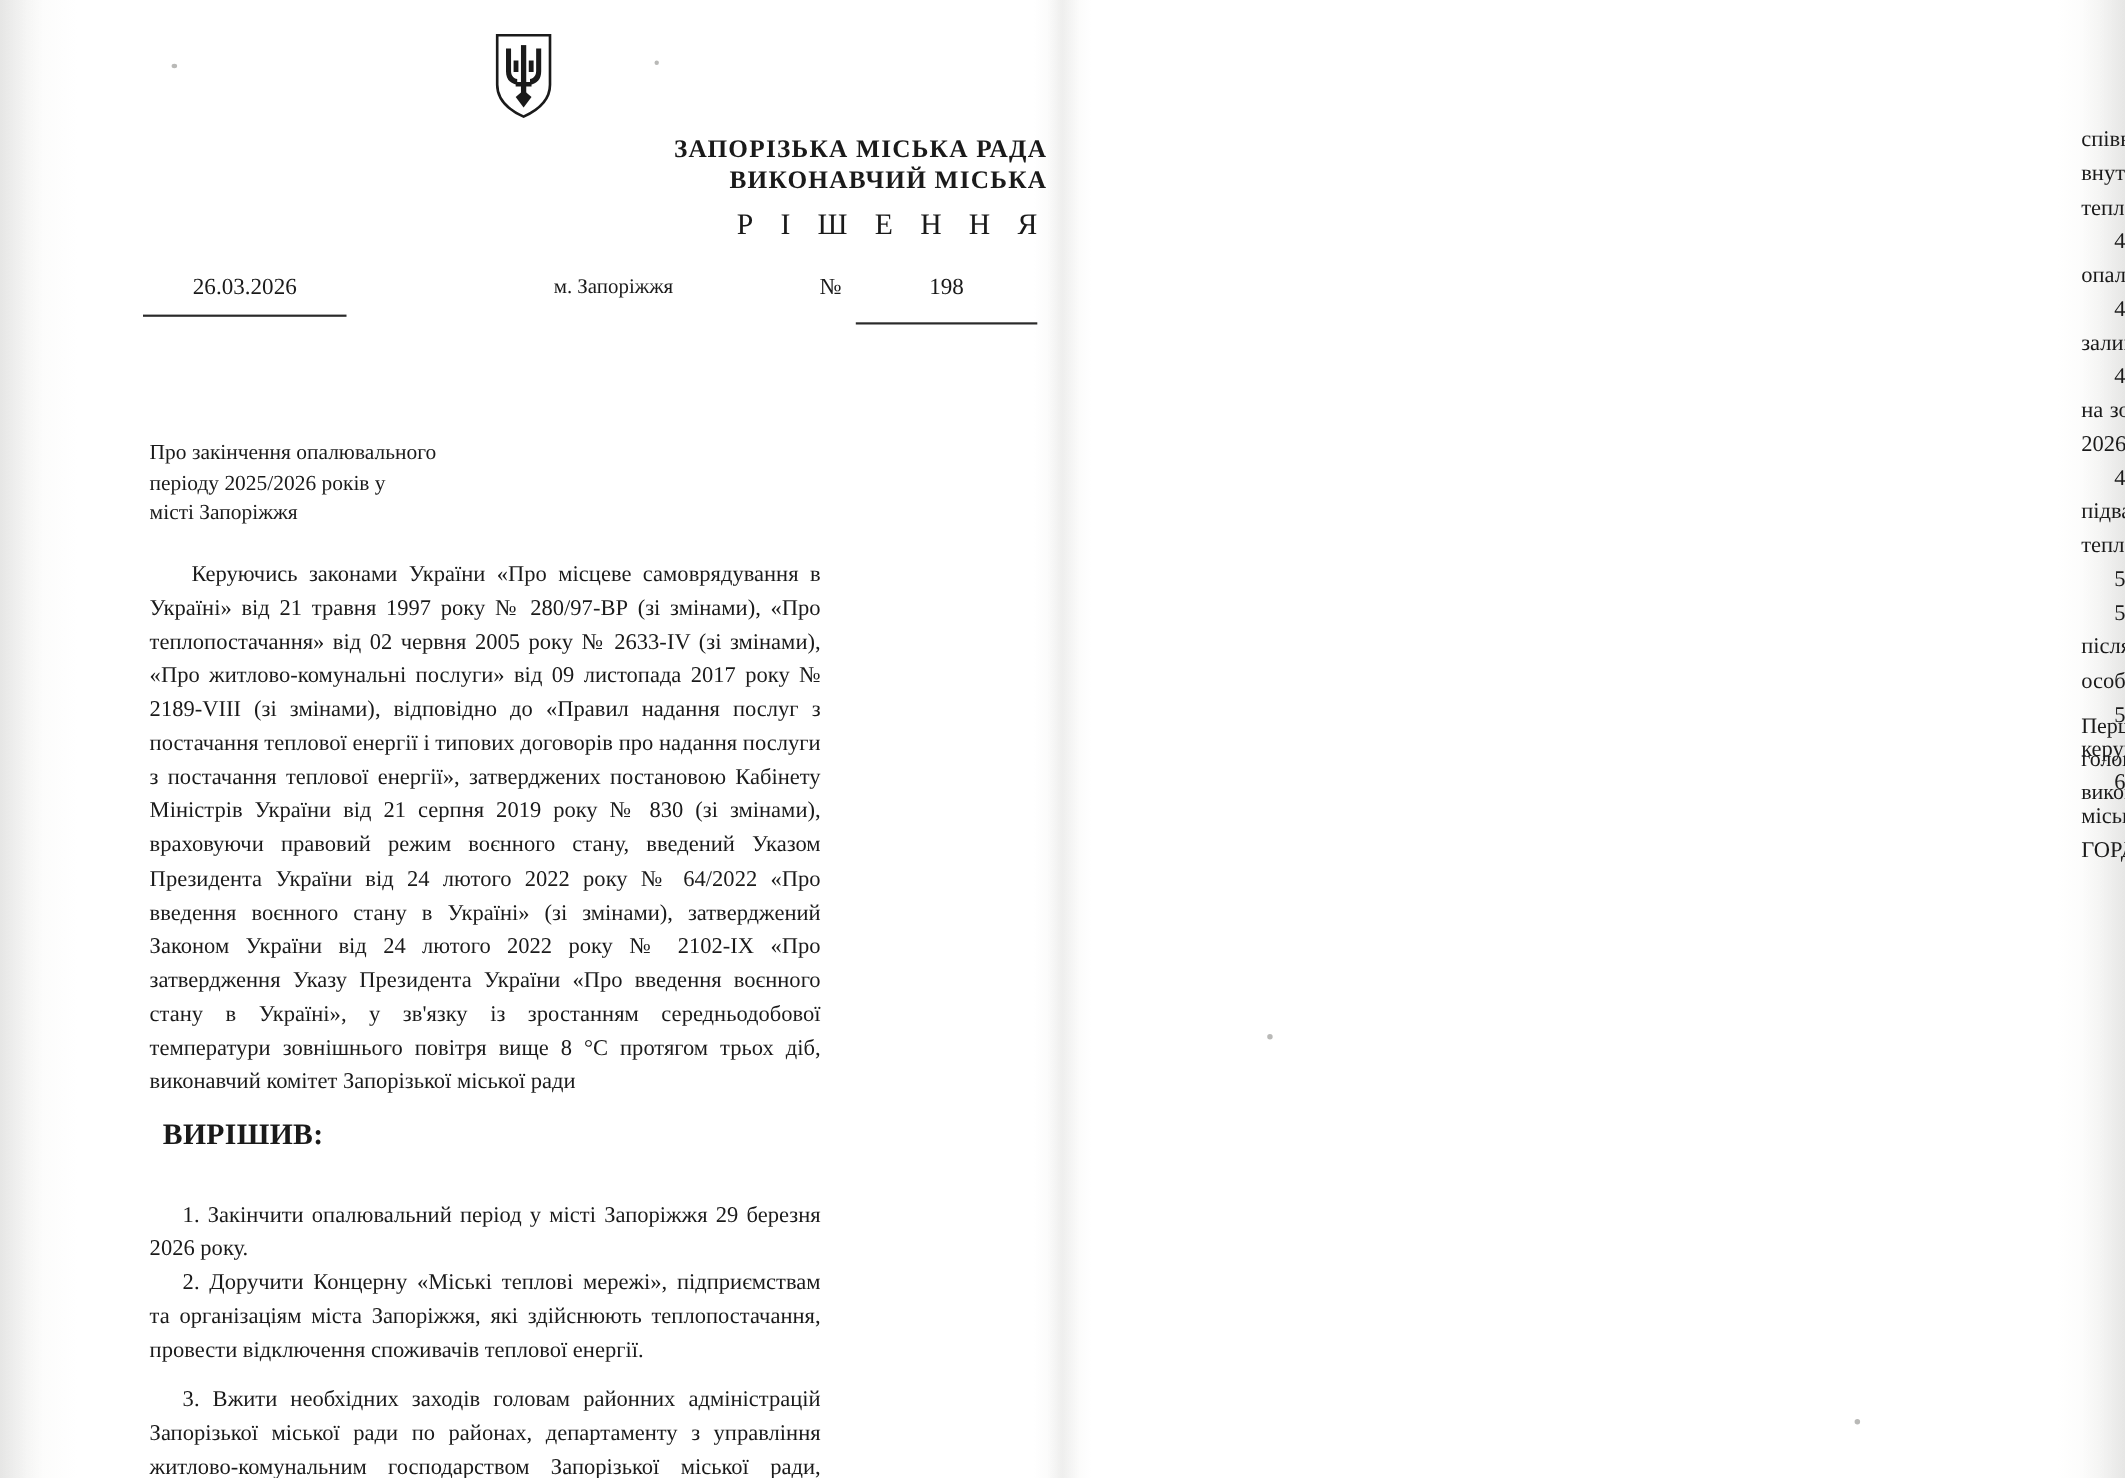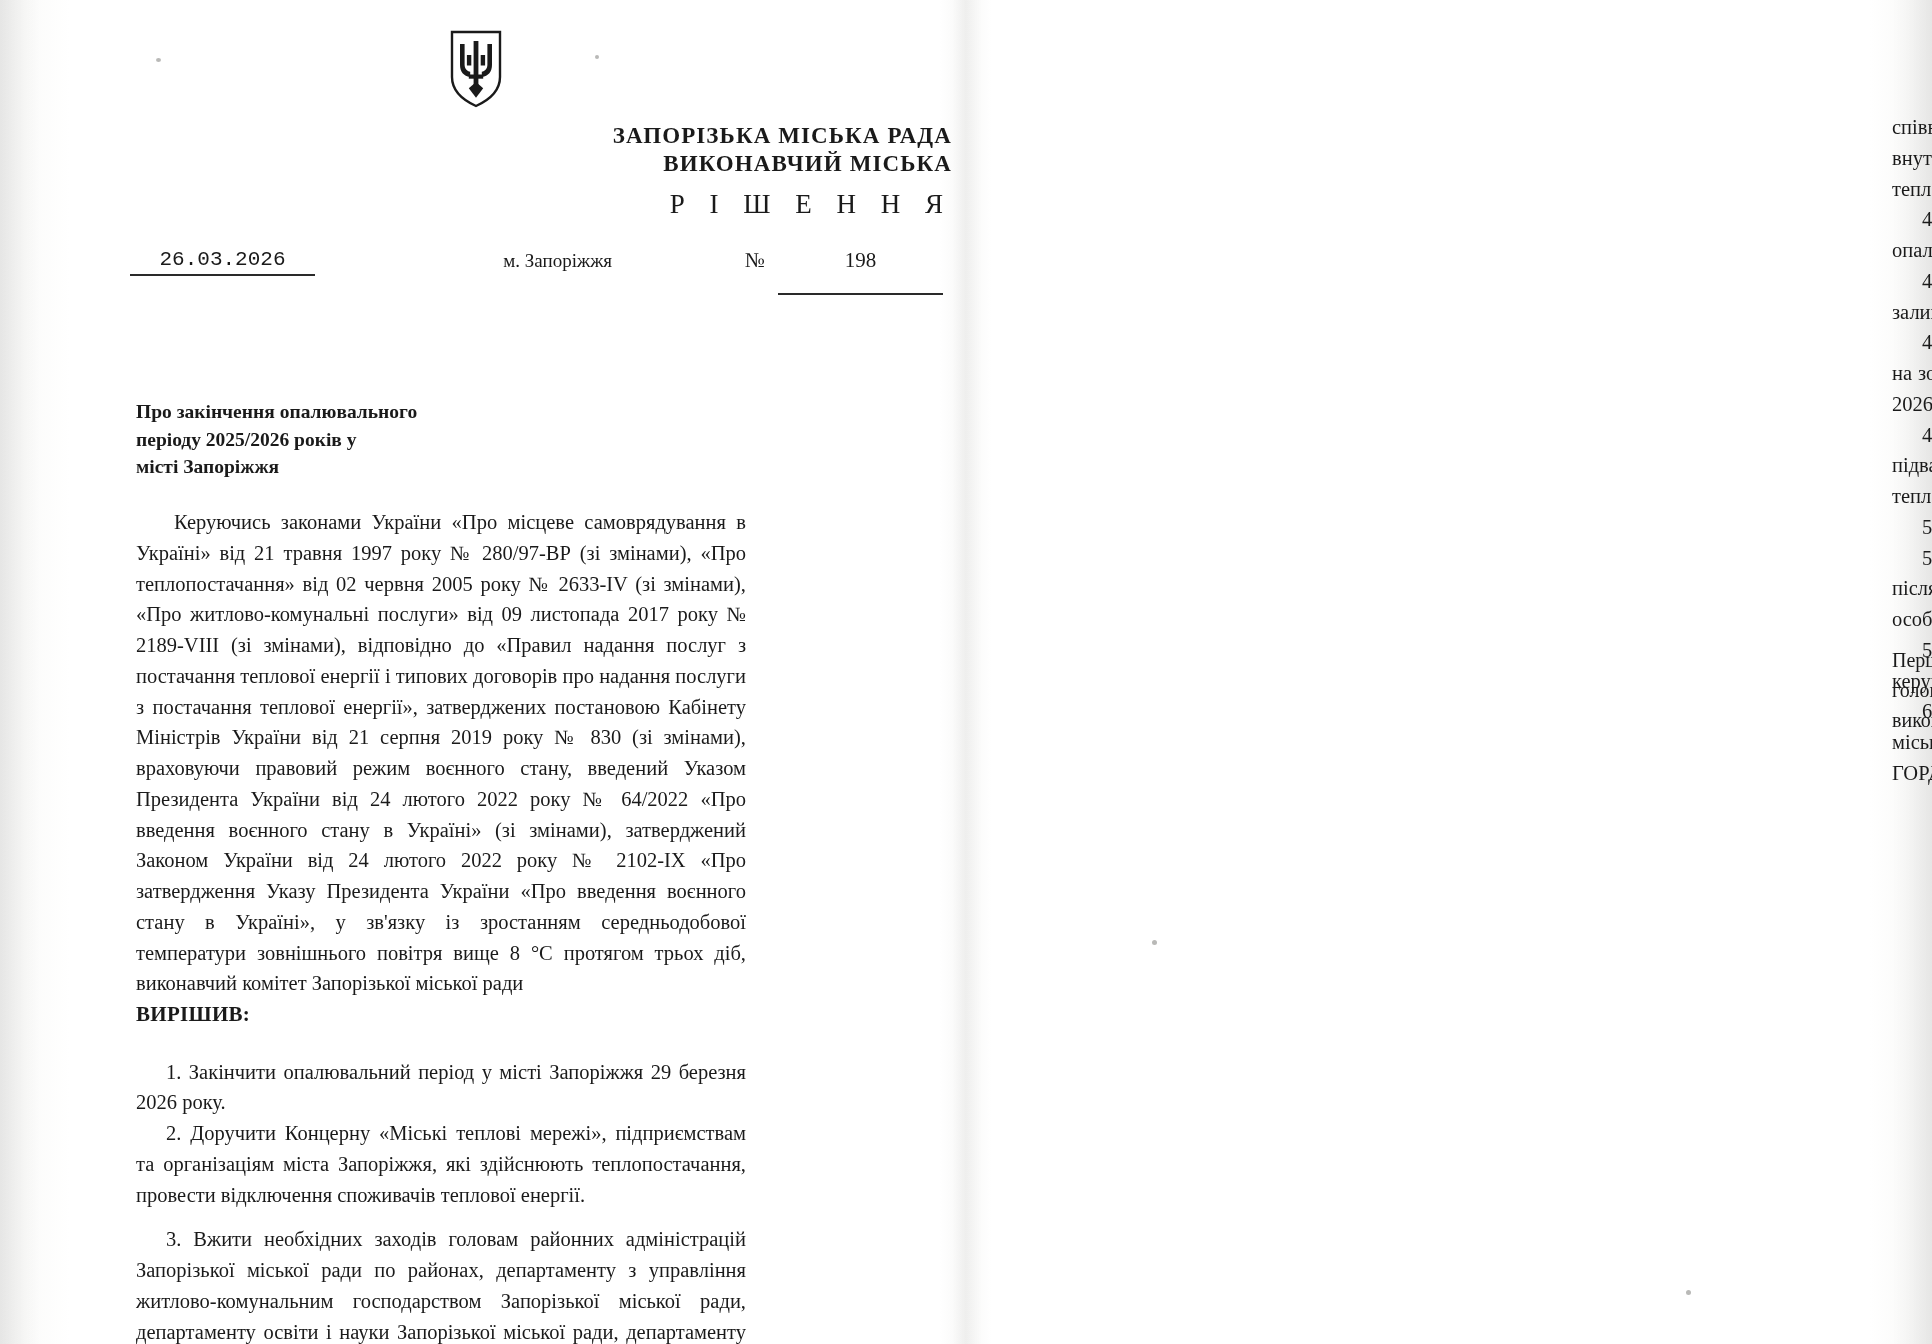--- a/index.html
+++ b/index.html
@@ -93,22 +93,21 @@
     height: 40px;
   }
   .meta-date {
     position: absolute;
     left: 0;
     top: 0;
     width: 185px;
     text-align: center;
     font-size: 21px;
     border-bottom: 2px solid #2a2a2a;
-    padding-bottom: 3px;
-    font-family: Liberation Mono, monospace;
+    padding-bottom: 13px;
   }
   .meta-city {
     position: absolute;
     left: 262px;
     top: 2px;
     width: 220px;
     text-align: right;
     font-size: 19px;
   }
   .meta-no-label {
@@ -127,21 +126,21 @@
     border-bottom: 2px solid #2a2a2a;
     padding-bottom: 20px;
   }
 
   
   .subject {
     position: absolute;
     left: 136px;
     top: 398px;
     width: 420px;
-    font-weight: bold;
+    font-weight: normal;
     font-size: 19.5px;
     line-height: 1.42;
   }
 
   
   .body-left {
     position: absolute;
     left: 136px;
     top: 507px;
     width: 610px;
@@ -167,23 +166,23 @@
     width: 610px;
   }
 
   p.para {
     margin: 0;
     text-indent: 38px;
   }
   p.para.tight { text-indent: 30px; }
   p.noindent { margin: 0; text-indent: 0; }
   .resolved {
-    margin: 0;
+    margin: 12px;
     font-weight: bold;
-    font-size: 21px;
+    font-size: 27px;
     letter-spacing: .3px;
   }
   .gap-sm { height: 14px; }
   .gap-md { height: 26px; }
 
   
   .page-number {
     position: absolute;
     left: 0;
     top: 78px;

